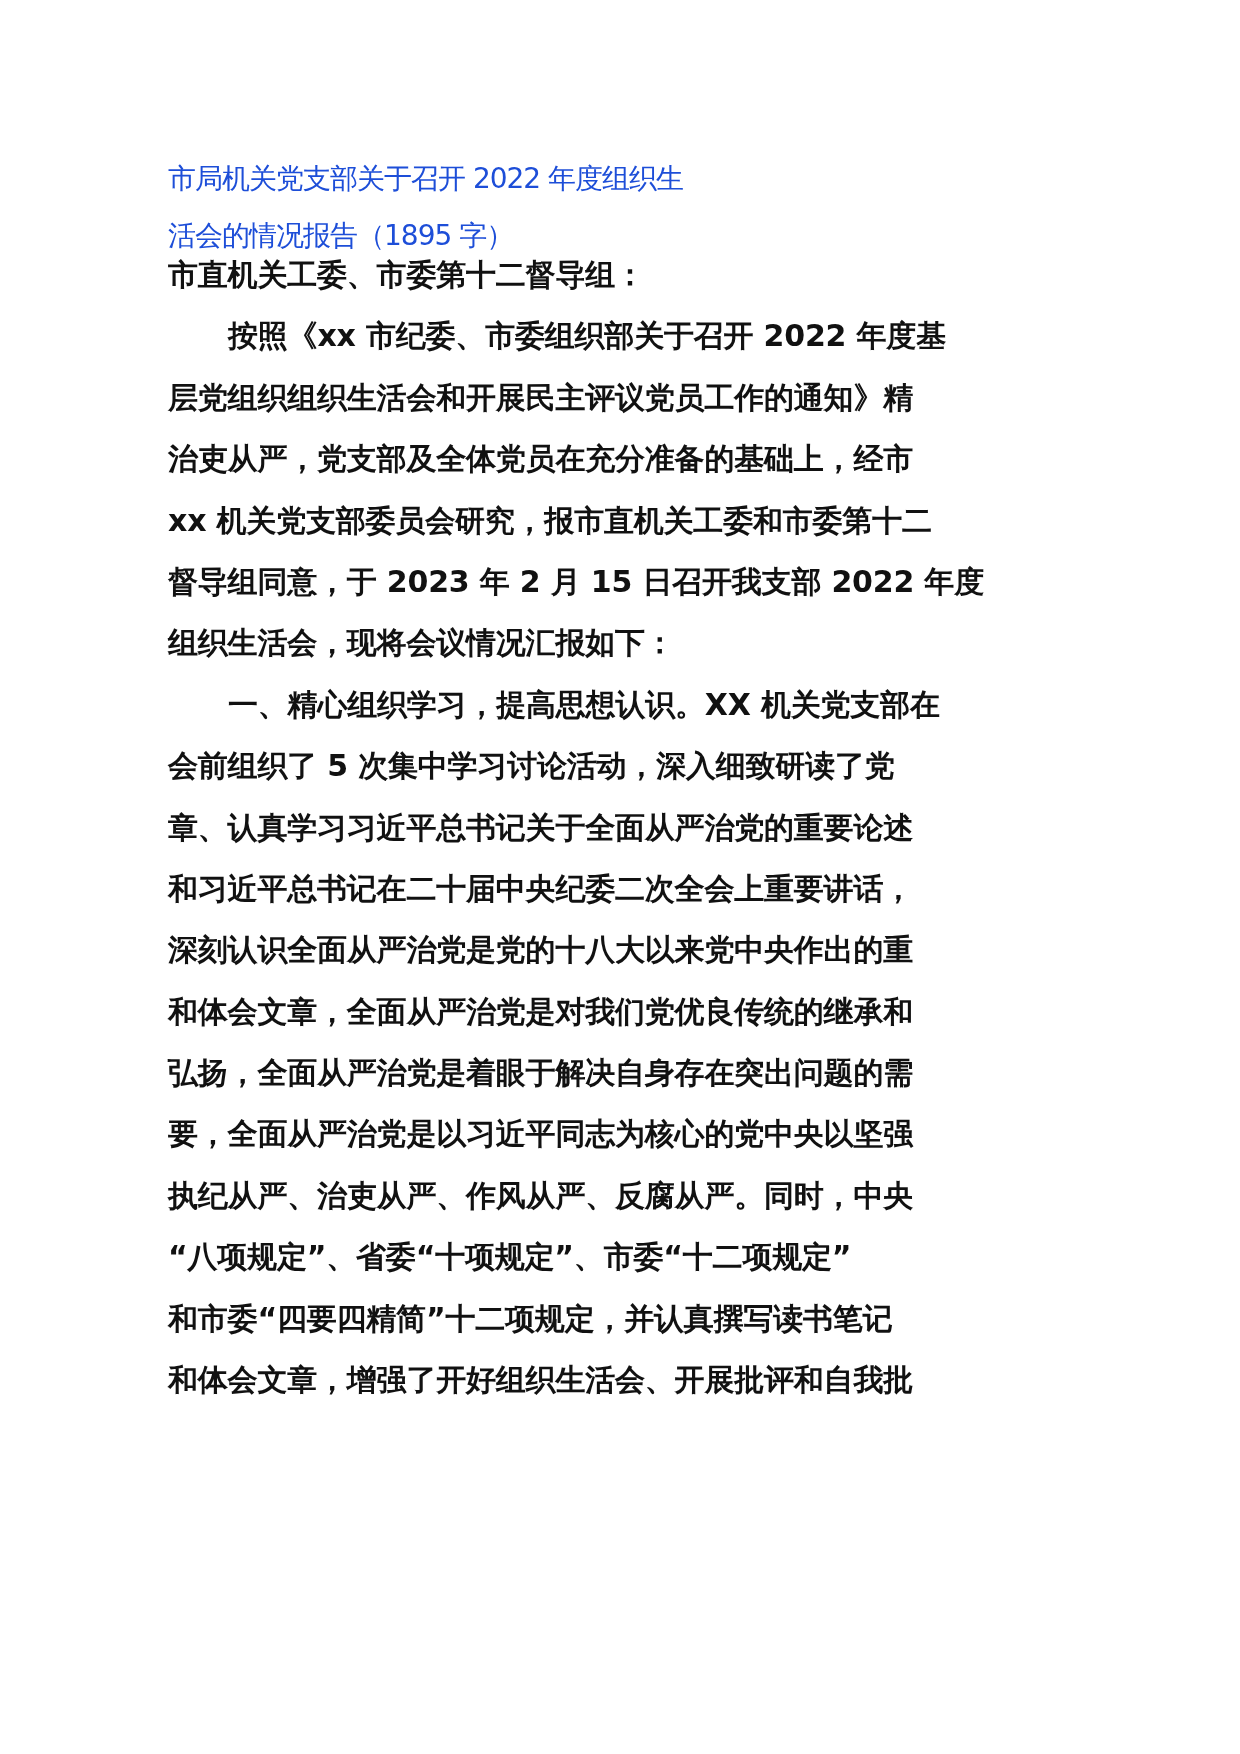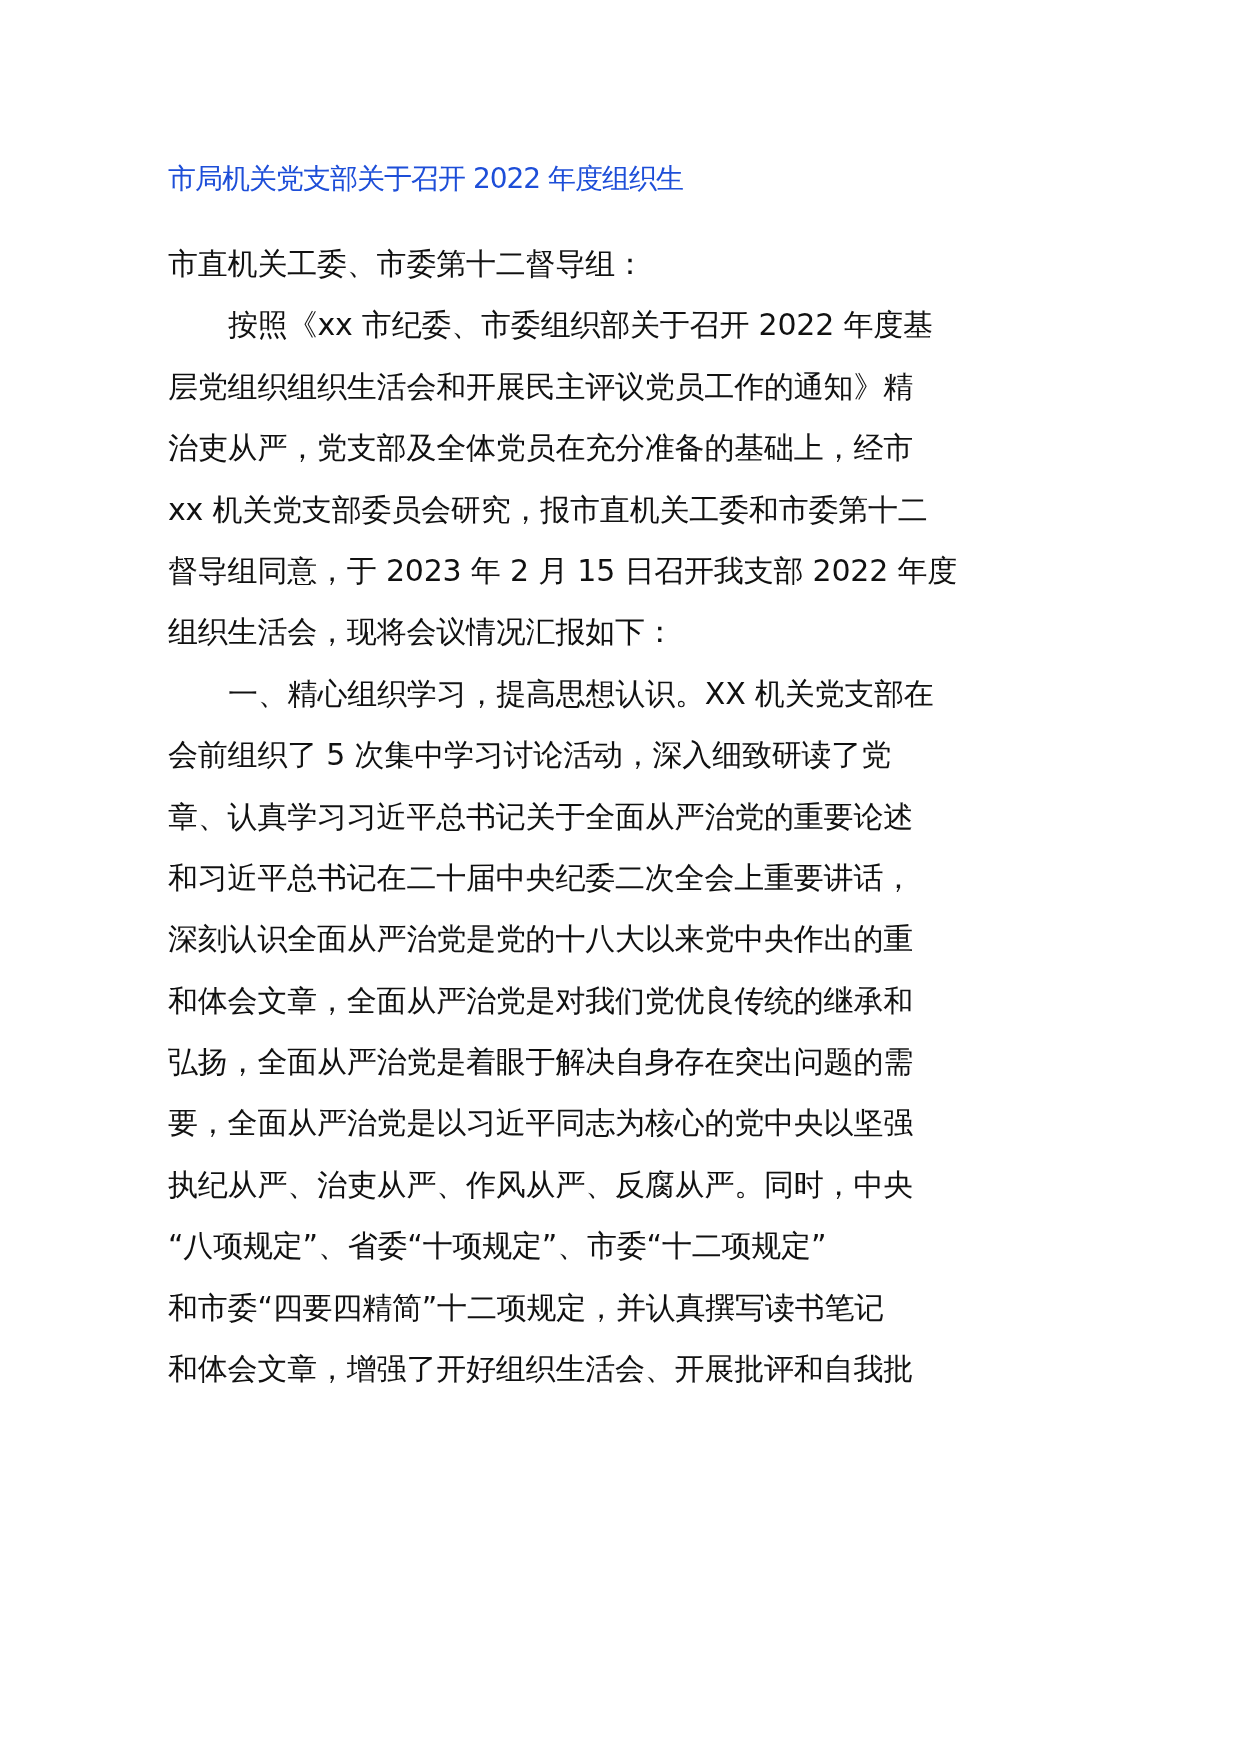--- a/index.html
+++ b/index.html
@@ -5,33 +5,35 @@
   html, body { margin: 0; padding: 0; background: #ffffff; }
   body { width: 1240px; height: 1754px; position: relative; overflow: hidden; }
   .page { position: absolute; left: 0; top: 0; width: 1240px; height: 1754px; background: #ffffff; }
   .title {
     position: absolute; left: 168px; top: 150px; width: 790px;
     font-family: "DejaVu Sans", sans-serif; font-size: 28px; line-height: 57px;
     color: #1d4ed8; font-weight: normal;
   }
   .title .tl { display: block; white-space: nowrap; letter-spacing: -1px; }
   .body {
-    position: absolute; left: 168px; top: 233px; width: 790px;
+    position: absolute; left: 168px; top: 244px; width: 790px;
     font-family: "DejaVu Sans", sans-serif; font-size: 30px; line-height: 61.4px;
     color: #111111;
+    font-weight: bold;
   }
   .body .ln { display: block; white-space: nowrap; height: 61.4px; letter-spacing: -0.2px; }
   .body .ln.indent { padding-left: 60px; }
 </style>
 </head>
 <body>
 
 <div class="page">
   <div class="title">
     <span class="tl">市局机关党支部关于召开 2022 年度组织生</span>
+    <span class="tl">活会的情况报告（1895 字）</span>
   </div>
 
   <div class="body">
     <span class="ln">市直机关工委、市委第十二督导组：</span>
     <span class="ln indent">按照《xx 市纪委、市委组织部关于召开 2022 年度基</span>
     <span class="ln">层党组织组织生活会和开展民主评议党员工作的通知》精</span>
     <span class="ln">治吏从严，党支部及全体党员在充分准备的基础上，经市</span>
     <span class="ln">xx 机关党支部委员会研究，报市直机关工委和市委第十二</span>
     <span class="ln">督导组同意，于 2023 年 2 月 15 日召开我支部 2022 年度</span>
     <span class="ln">组织生活会，现将会议情况汇报如下：</span>

